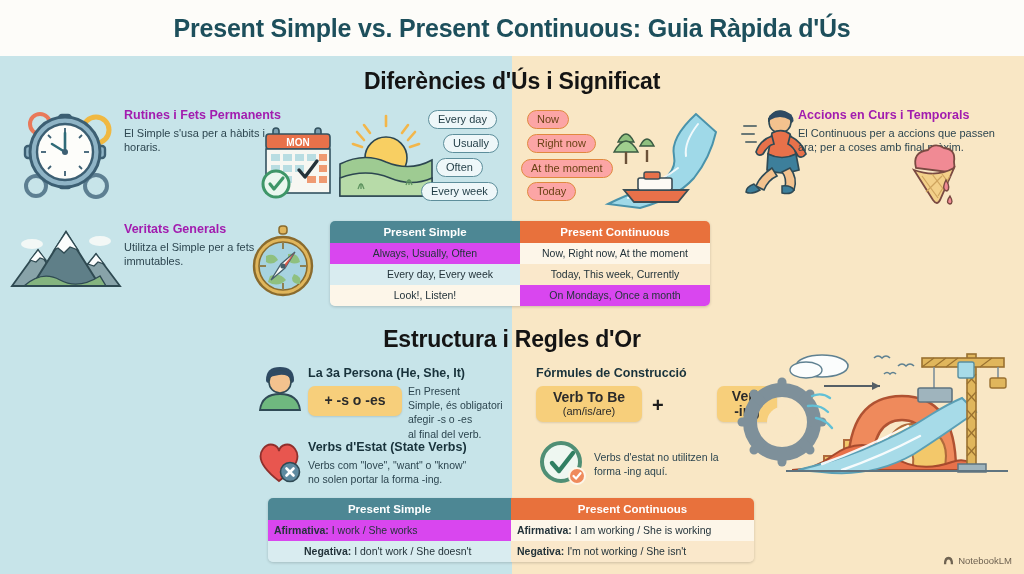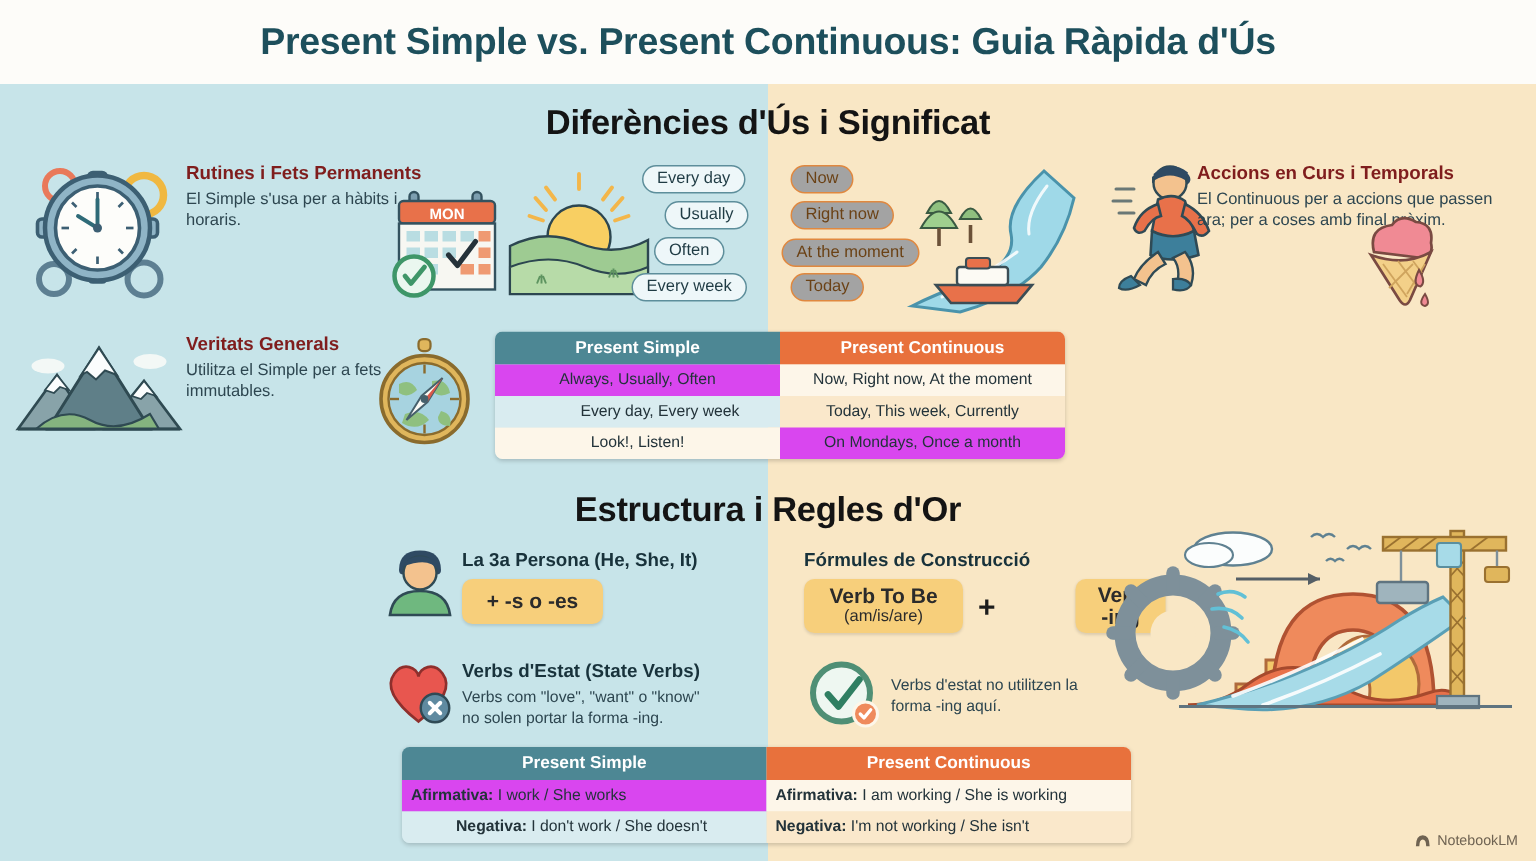--- a/index.html
+++ b/index.html
@@ -40,39 +40,39 @@
     position: absolute; width: 1024px; text-align: center;
     font-size: 23px; font-weight: bold; color: #141414;
     letter-spacing: -0.2px;
   }
   #sec1-head { top: 68px; }
   #sec2-head { top: 326px; }
 
   
   .blk { position: absolute; }
   .blk .h {
-    font-size: 12.5px; font-weight: bold; color: #7f1d1d; line-height: 1.25;
+    font-size: 12.5px; font-weight: bold; color: #a21caf; line-height: 1.25;
     margin-bottom: 2px;
   }
   .blk .p {
     font-size: 11px; color: #2d4650; line-height: 1.32;
   }
 
   
   .pill {
     position: absolute;
     font-size: 11px; color: #1f3b44;
     padding: 2px 9px 3px 9px;
     border-radius: 11px;
     border: 1.4px solid #5d8e9b;
     background: #eef7f9;
     white-space: nowrap;
   }
   .pill.warm {
-    border-color: #e0883f; background: #a3a3a3; color: #6b4216; text-align: right;
+    border-color: #e0883f; background: #fca5a5; color: #6b4216; text-align: right;
   }
 
   
   .cmp-table {
     position: absolute;
     display: grid; grid-template-columns: 1fr 1fr;
     border-radius: 5px; overflow: hidden;
     box-shadow: 0 1px 3px rgba(0,0,0,.18);
     font-size: 10.5px;
   }
@@ -366,20 +366,26 @@
       <path d="M4 46 q2 -16 20 -16 q18 0 20 16 Z" fill="#6fb87f" stroke="#2f4a55" stroke-width="1.8"></path>
     </svg>
   </div>
 
   <div class="sub-h" style="left:308px; top:366px;">La 3a Persona (He, She, It)</div>
 
   <div class="chip" style="left:308px; top:386px; width:94px; height:30px;">
     <div class="c1">+ -s o -es</div>
   </div>
 
+  <div class="note" style="left:408px; top:384px; width:106px;">
+    <div>En Present</div>
+    <div>Simple, és obligatori</div>
+    <div>afegir -s o -es</div>
+    <div>al final del verb.</div>
+  </div>
 
   <div class="art" style="left:255px; top:437px;">
     <svg width="50" height="48" viewBox="0 0 50 48">
       <path d="M24 44 C6 30 2 20 8 12 C14 4 23 8 24 14 C25 8 34 4 40 12 C46 20 42 30 24 44 Z" fill="#e8564f" stroke="#8f2f2c" stroke-width="1.8"></path>
       <circle cx="35" cy="35" r="9.5" fill="#5f8aa0" stroke="#2f4a55" stroke-width="1.6"></circle>
       <g stroke="#ffffff" stroke-width="2.6" stroke-linecap="round">
         <line x1="31.5" y1="31.5" x2="38.5" y2="38.5"></line>
         <line x1="38.5" y1="31.5" x2="31.5" y2="38.5"></line>
       </g>
     </svg>

